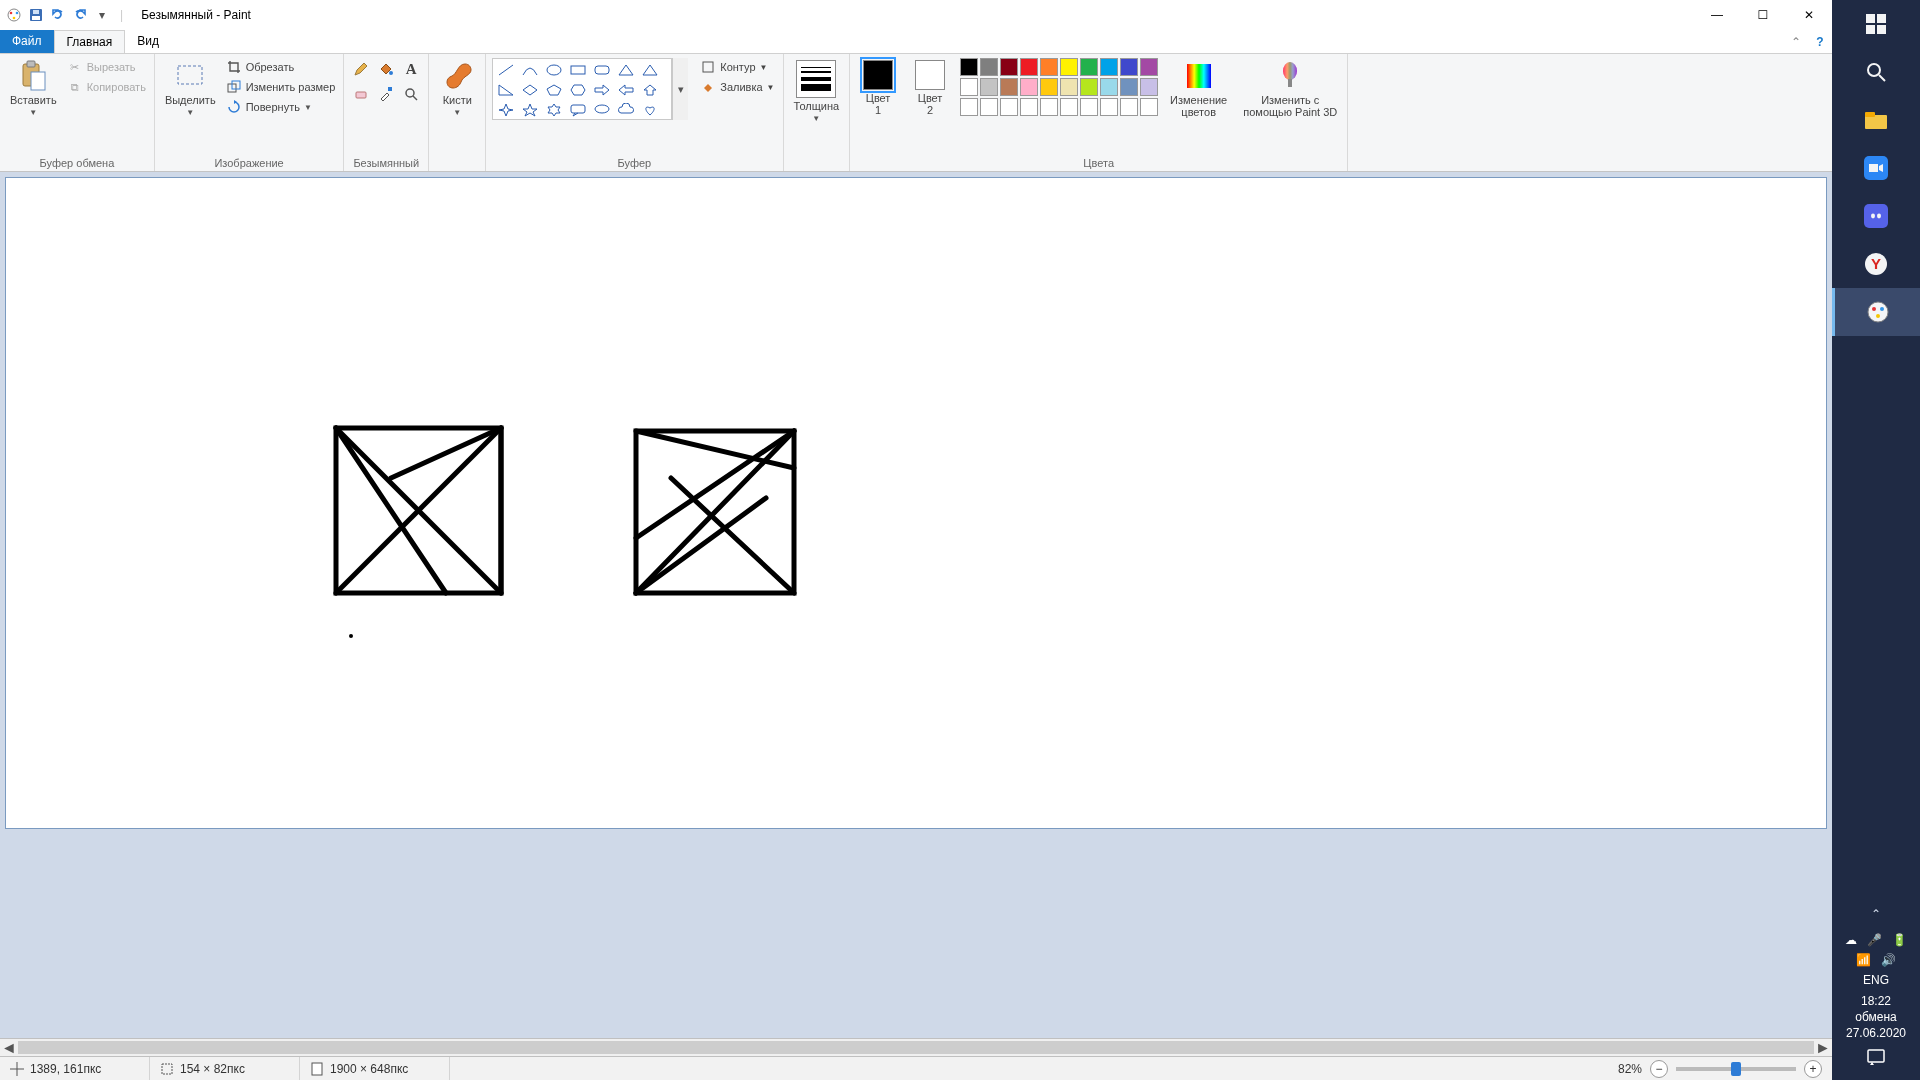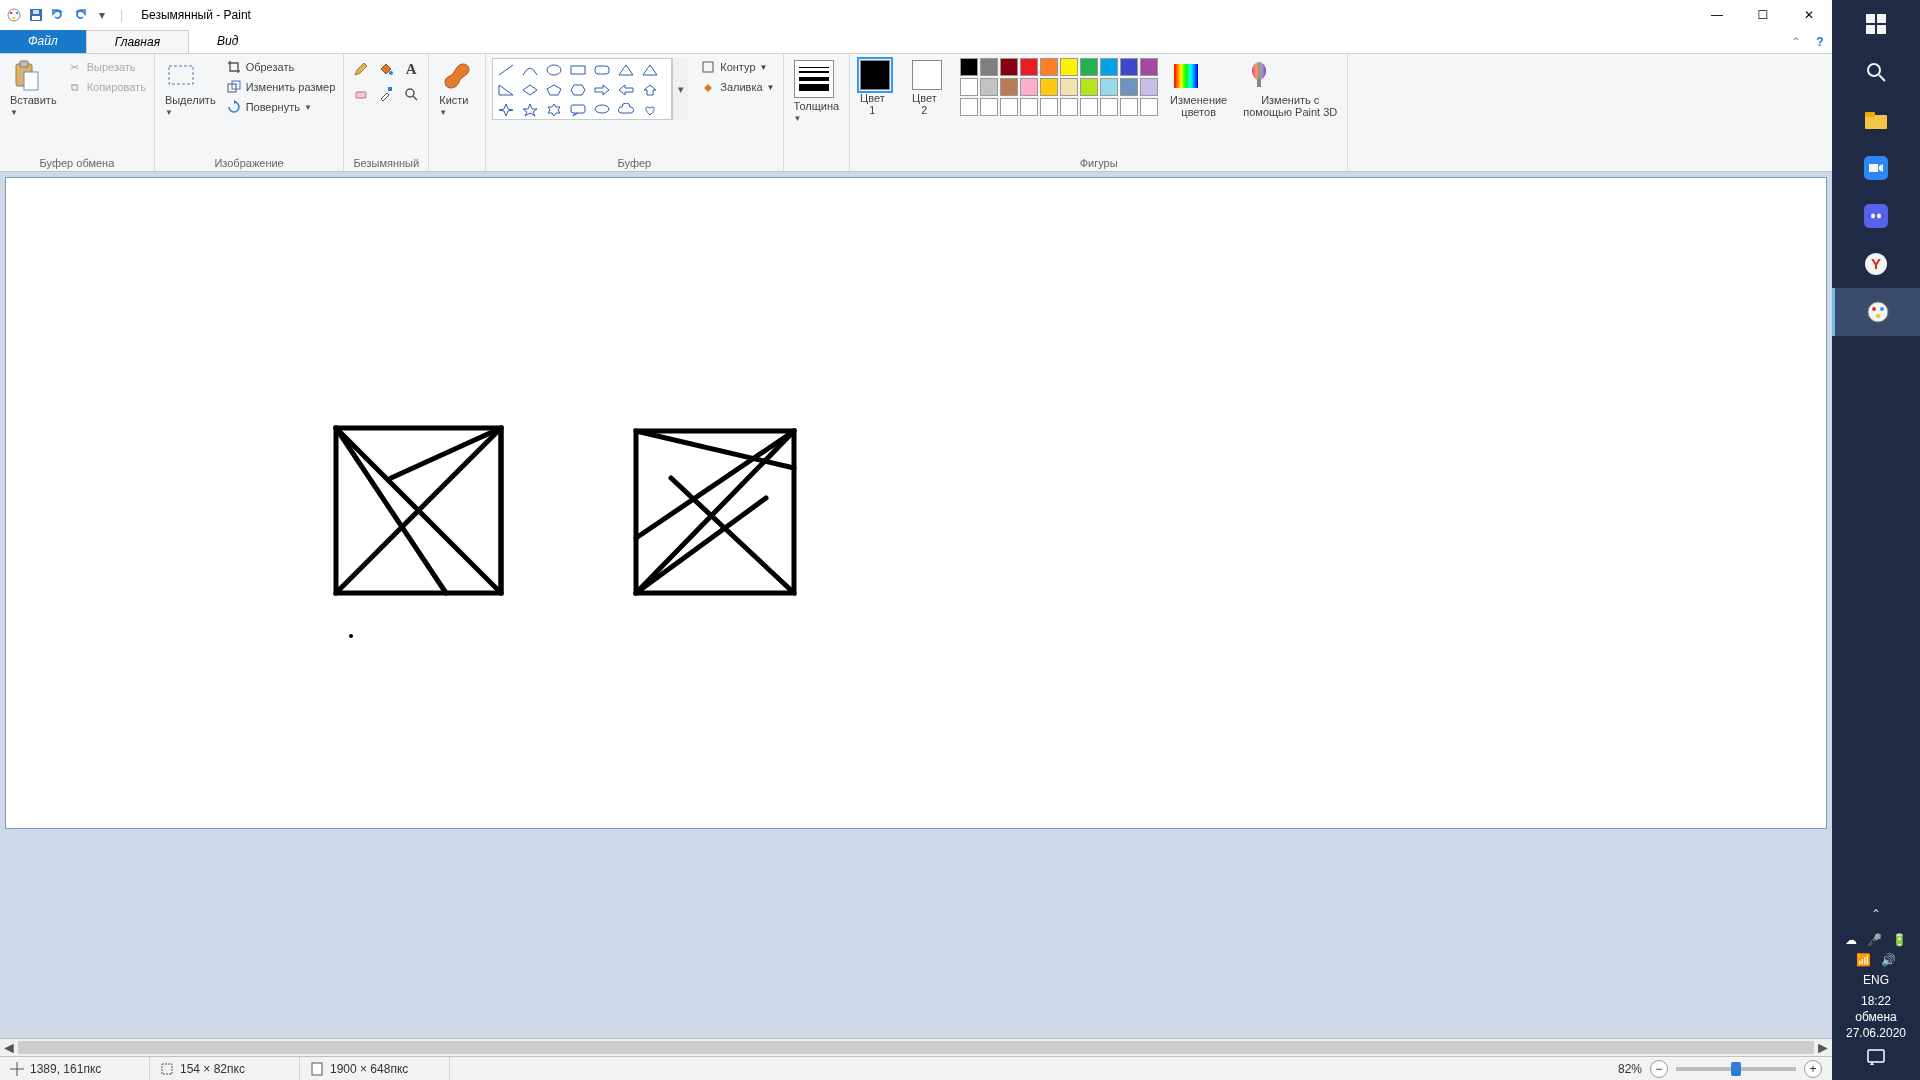--- a/index.html
+++ b/index.html
@@ -13,34 +13,34 @@
 
 #titlebar { height: 30px; background: #fff; display: flex; align-items: center; font-size: 12px; color: #000; }
 #titlebar .qat { display: flex; align-items: center; gap: 6px; padding: 0 6px; }
 #titlebar .qat .ico { width: 16px; height: 16px; display: inline-flex; align-items: center; justify-content: center; }
 #titlebar .title { padding-left: 8px; }
 #win-controls { margin-left: auto; display: flex; }
 #win-controls div { width: 46px; height: 30px; display: flex; align-items: center; justify-content: center; color: #000; }
 
 
 #ribbon-tabs { height: 24px; background: #fff; display: flex; align-items: stretch; font-size: 12px; border-bottom: 1px solid #d0d0d0; }
-#ribbon-tabs .tab { padding: 4px 28px; cursor: default; font-style: italic; }
+#ribbon-tabs .tab { padding: 4px 12px; cursor: default; }
 #ribbon-tabs .tab.file { background: #1979ca; color: #fff; }
 #ribbon-tabs .tab.active { background: #f5f6f7; border: 1px solid #d0d0d0; border-bottom: none; }
 #ribbon-tabs .spacer { flex: 1; }
 #ribbon-tabs .help { width: 24px; display: flex; align-items: center; justify-content: center; color: #1979ca; font-weight: bold; }
 #ribbon-tabs .collapse { width: 24px; display: flex; align-items: center; justify-content: center; color: #888; }
 
 
 #ribbon { height: 118px; background: #f5f6f7; border-bottom: 1px solid #c4c4c4; display: flex; font-size: 11px; color: #444; }
 .group { border-right: 1px solid #d9d9d9; padding: 4px 6px 2px 6px; display: flex; flex-direction: column; align-items: center; }
 .group .body { flex: 1; display: flex; align-items: flex-start; gap: 4px; }
 .group .label { font-size: 11px; color: #666; padding-top: 2px; text-align: center; width: 100%; }
 
-.bigbtn { display: flex; flex-direction: column; align-items: flex-start; justify-content: flex-start; padding: 2px 4px; gap: 2px; min-width: 44px; }
+.bigbtn { display: flex; flex-direction: column; align-items: center; justify-content: flex-start; padding: 2px 4px; gap: 2px; min-width: 44px; }
 .bigbtn .ico { width: 32px; height: 32px; display: flex; align-items: center; justify-content: center; }
 .bigbtn span.cap { font-size: 11px; text-align: center; line-height: 12px; }
 .smallrow { display: flex; align-items: center; gap: 4px; padding: 1px 2px; font-size: 11px; color: #444; }
 .smallrow .ico { width: 16px; height: 16px; display: inline-flex; align-items: center; justify-content: center; }
 .smallrow.disabled { color: #aaa; }
 .col { display: flex; flex-direction: column; gap: 2px; }
 
 .toolgrid { display: grid; grid-template-columns: repeat(3, 22px); grid-auto-rows: 22px; gap: 3px; }
 .toolgrid .t { width: 22px; height: 22px; display: flex; align-items: center; justify-content: center; border: 1px solid transparent; }
 
@@ -498,21 +498,21 @@
               <svg width="28" height="30">
                   <ellipse cx="14" cy="10" rx="7" ry="9" fill="#ff5bb0"></ellipse>
                   <ellipse cx="14" cy="10" rx="7" ry="9" fill="url(#rb)" opacity=".4"></ellipse>
                   <rect x="12" y="18" width="4" height="8" fill="#888"></rect>
                 </svg>
             </span>
             <span class="cap" style="white-space:pre-line;">Изменить с
 помощью Paint 3D</span>
           </div>
         </div>
-        <div class="label">Фигуры</div>
+        <div class="label">Цвета</div>
       </div>
 
     </div>
 
     <div id="workarea">
       <div id="canvas" style="width: 1820px; height: 650px;">
         <svg id="drawing" width="100%" height="100%">
 
           <g stroke="#000" stroke-width="5" fill="none" stroke-linecap="round">
             <rect x="330" y="250" width="165" height="165"></rect>

